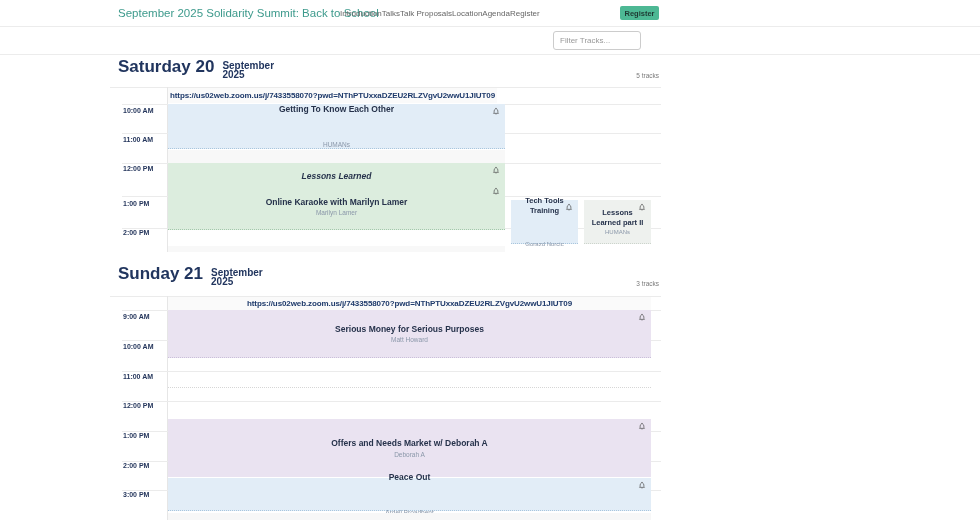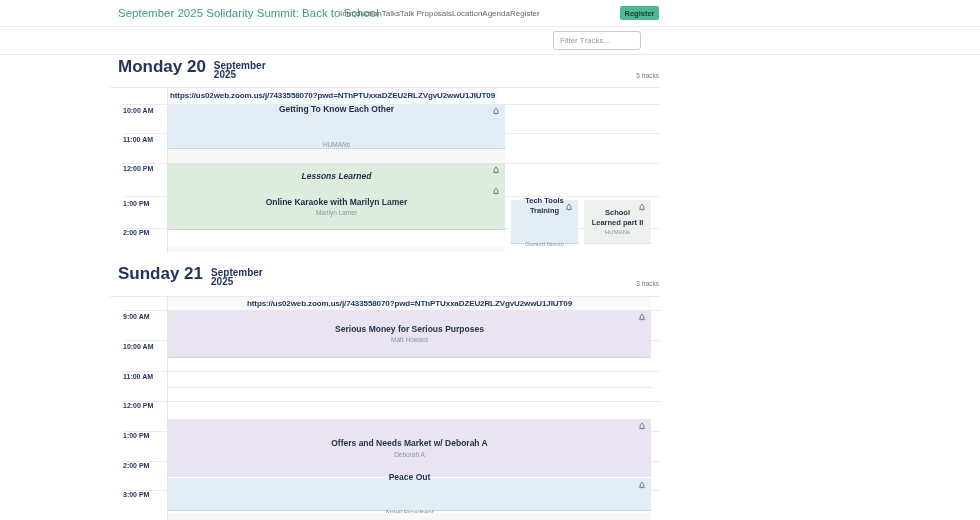--- a/index.html
+++ b/index.html
@@ -73,21 +73,21 @@
     <span>Location</span>
     <span>Agenda</span>
     <span>Register</span>
   </div>
   <button class="abs register-btn">Register</button>
 
   <div class="abs filterbar"></div>
   <input class="abs filter-input" placeholder="Filter Tracks..." style="">
 
   <div class="abs day-heading" style="left:118px; top:58px;">
-    <span class="day-name">Monday 20</span>
+    <span class="day-name">Saturday 20</span>
     <span class="day-monthyear">
       <span>September</span><br>
       <span>2025</span>
     </span>
   </div>
   <div class="abs tracks-label" style="left:611px; top:72px; width:48px; text-align:right;">5 tracks</div>
 
   <div class="abs hline" style="left:110px; top:87px; width:551px;"></div>
   <div class="abs vline" style="left:167px; top:87px; height:165px;"></div>
   <div class="abs hline" style="left:122px; top:104px; width:539px;"></div>
@@ -137,21 +137,21 @@
         <use href="#bell"></use>
       </svg>
     <div class="title">Tech Tools Training</div>
     <div class="speaker">Gorazd Norcic</div>
   </div>
 
   <div class="abs event small ev-graygreen" style="left:584px; top:200px; width:67px; height:44px;">
     <svg class="bell">
         <use href="#bell"></use>
       </svg>
-    <div class="title">School Learned part II</div>
+    <div class="title">Lessons Learned part II</div>
     <div class="speaker">HUMANs</div>
   </div>
 
   <div class="abs day-heading" style="left:118px; top:265px;">
     <span class="day-name">Sunday 21</span>
     <span class="day-monthyear">
       <span>September</span><br>
       <span>2025</span>
     </span>
   </div>

